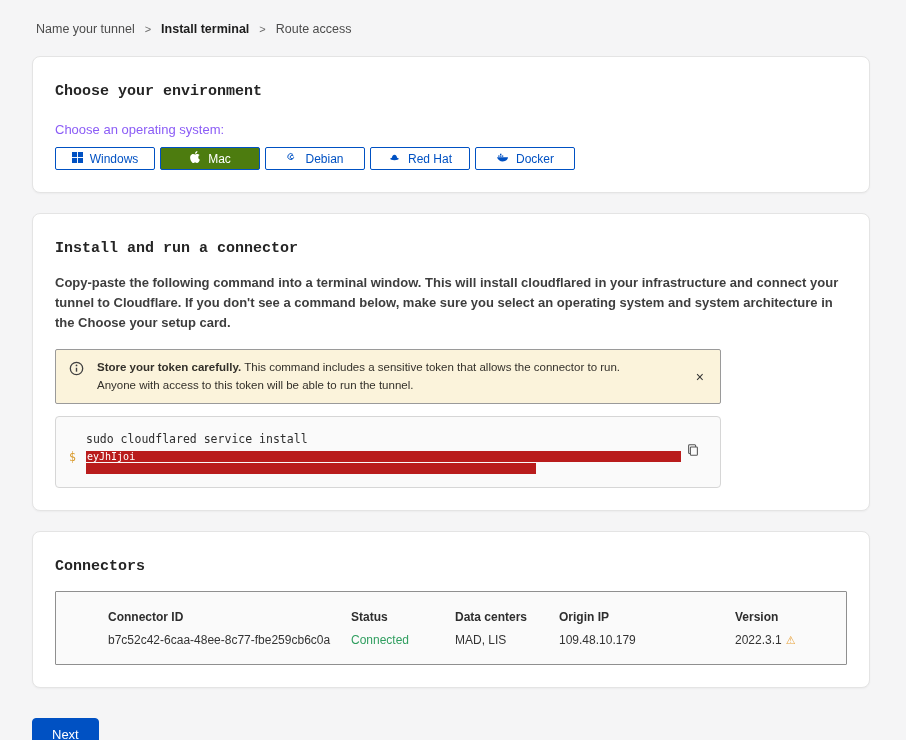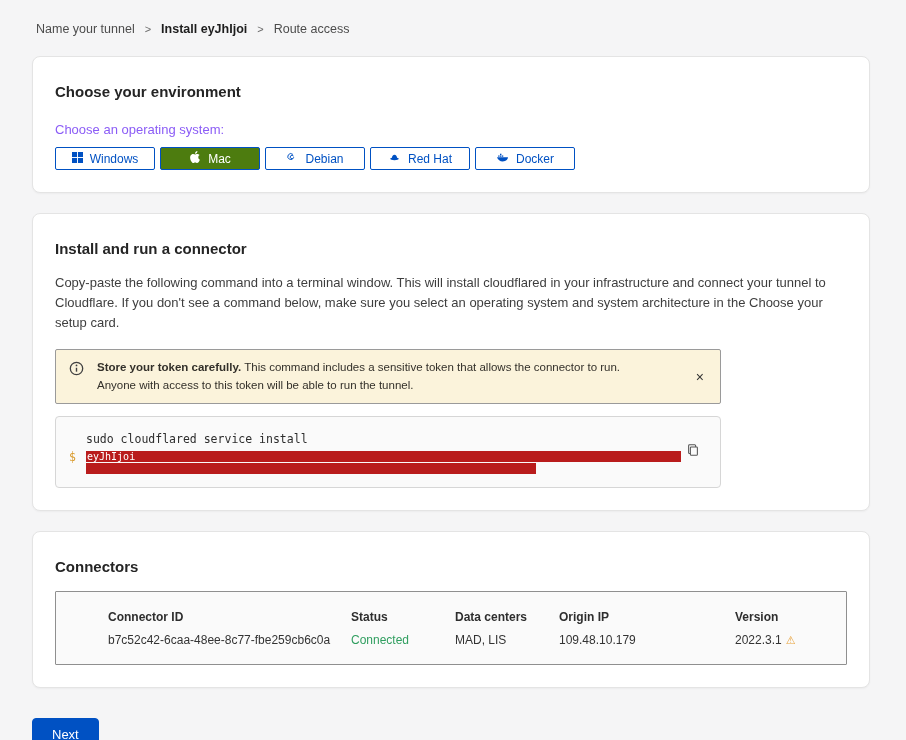--- a/index.html
+++ b/index.html
@@ -10,33 +10,33 @@
   
   .breadcrumb { display:flex; align-items:center; gap:10px; padding:22px 0 0 36px; margin-bottom:20px;
                 font-size:12.5px; color:#4c4c4c; }
   .crumb { cursor:pointer; }
   .crumb.active { font-weight:bold; color:#1d1d1d; }
   .crumb-sep { color:#6a6a6a; font-size:11px; }
 
   
   .card { background:#fff; border:1px solid #e4e4e4; border-radius:8px; margin:0 32px 20px 32px;
           padding:26px 22px 22px 22px; box-shadow:0 1px 2px rgba(0,0,0,.04); }
-  .card-title { font-size:15px; font-weight:bold; color:#252525; }
+  .card-title { font-size:15px; font-weight:bold; color:#252525;font-family:Liberation Mono, monospace; }
 
   
   .os-label { margin-top:22px; font-size:13px; color:#8b5cf6; }
   .os-row { display:flex; gap:5px; margin-top:10px; }
   .os-btn { width:100px; height:23px; display:flex; align-items:center; justify-content:center; gap:7px;
             border:1px solid #0051c3; border-radius:2px; background:#fff; color:#0051c3;
             font-size:12px; font-family:"Liberation Sans", sans-serif; cursor:pointer; }
   .os-btn.selected { background:#4d7c0f; color:#fff; }
   .os-btn svg { flex:none; }
 
   
-  .desc { margin-top:16px; font-size:13px; line-height:1.55; color:#3e3e3e; max-width:795px; }
+  .desc { margin-top:16px; font-size:13px; line-height:1.55; color:#3e3e3e; max-width:795px;font-weight:bold; }
 
   .alert { width:666px; margin-top:16px; display:flex; align-items:flex-start; gap:13px;
            background:#fbf3db; border:1px solid #9a9a9a; border-radius:2px; padding:9px 12px 9px 13px; }
   .alert-icon { margin-top:2px; flex:none; }
   .alert-text { font-size:11.5px; line-height:1.5; color:#33302a; max-width:560px; }
   .alert-close { margin-left:auto; background:none; border:none; font-size:14px; color:#333;
                  cursor:pointer; line-height:1; padding:2px 4px; align-self:center; }
 
   .codeblock { width:666px; margin-top:12px; position:relative; background:#fafafa;
                border:1px solid #d6d6d6; border-radius:4px; padding:12px 40px 13px 30px; }
@@ -65,21 +65,21 @@
 </style>
 </head>
 <body>
 
 <div class="page">
 
   
   <nav class="breadcrumb">
     <span class="crumb">Name your tunnel</span>
     <span class="crumb-sep">&gt;</span>
-    <span class="crumb active">Install eyJhIjoi</span>
+    <span class="crumb active">Install terminal</span>
     <span class="crumb-sep">&gt;</span>
     <span class="crumb">Route access</span>
   </nav>
 
   
   <section class="card">
     <h2 class="card-title">Choose your environment</h2>
     <div class="os-label">Choose an operating system:</div>
     <div class="os-row">
 

